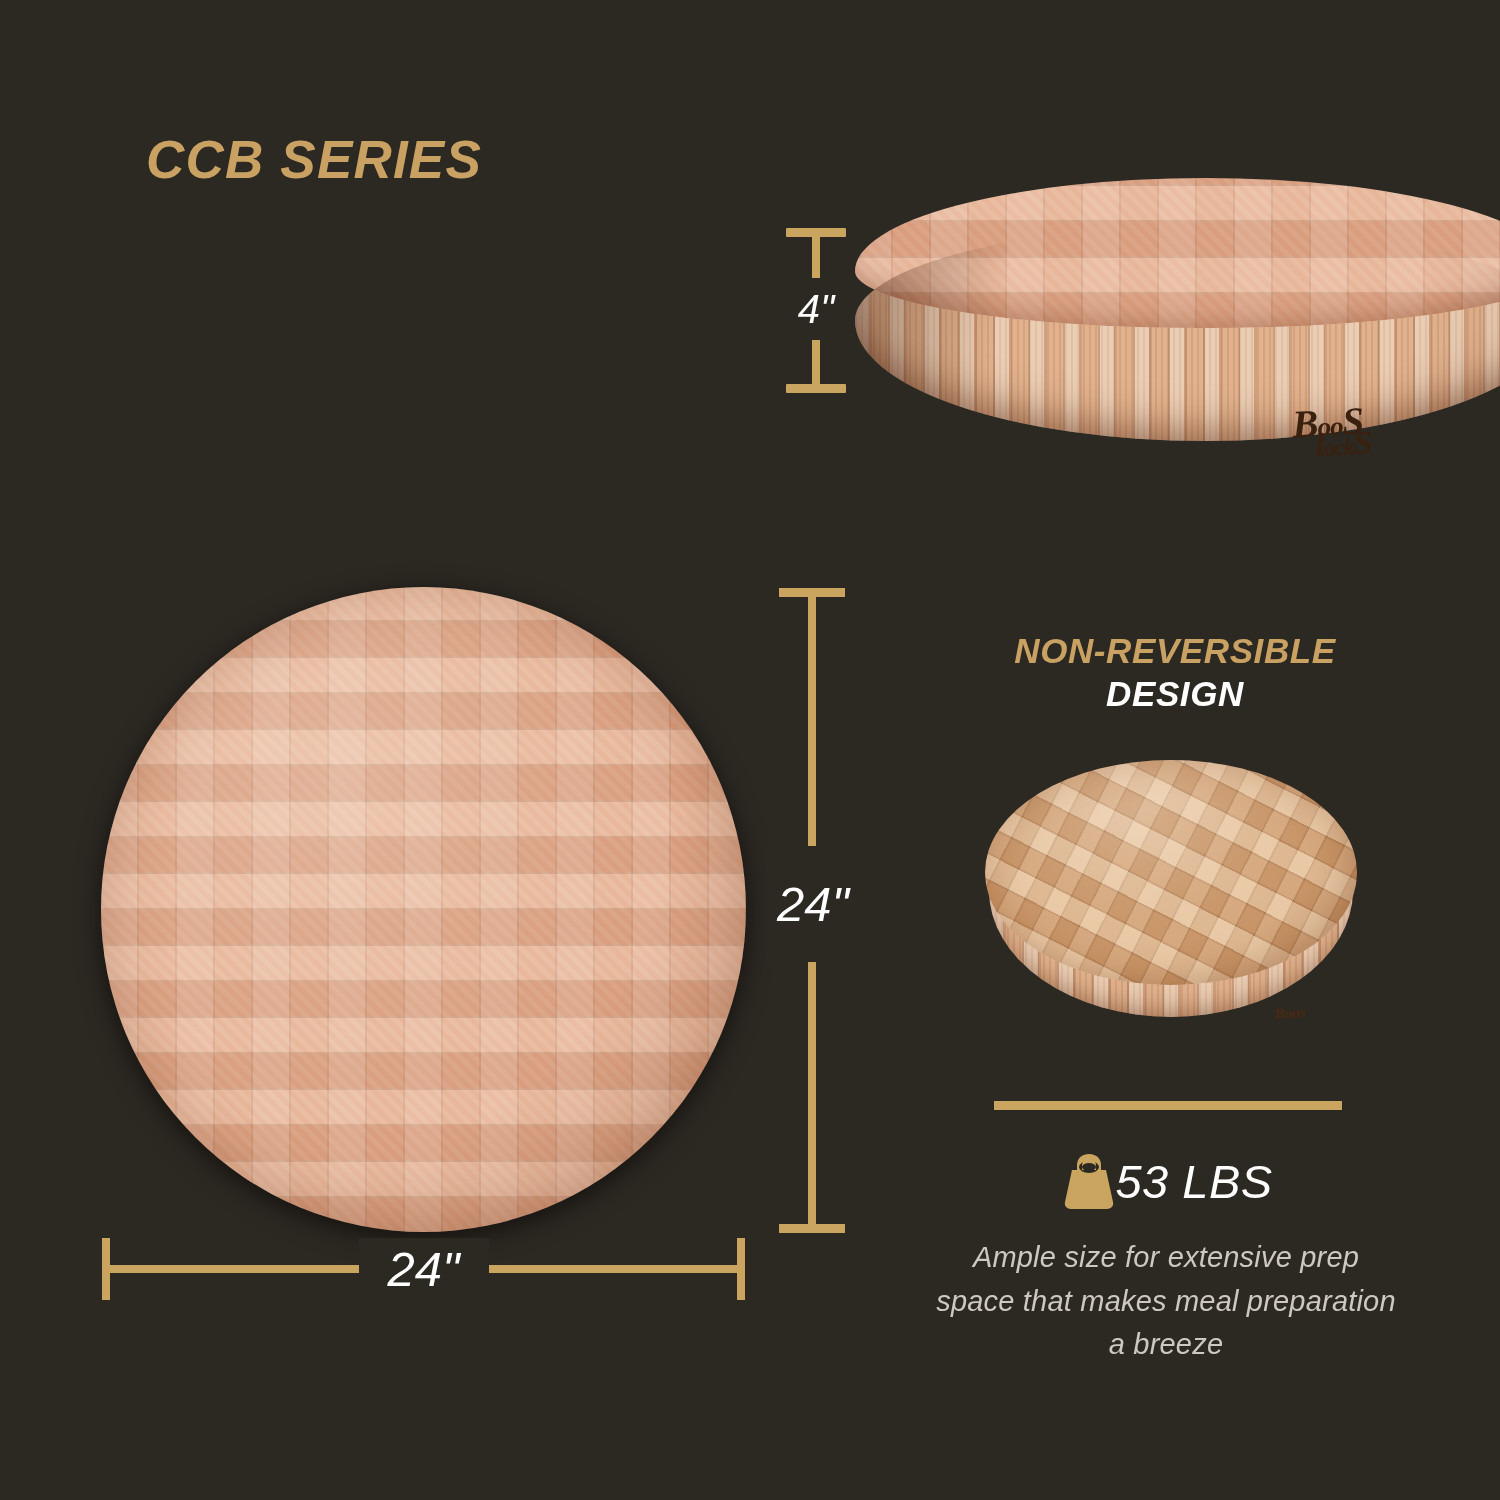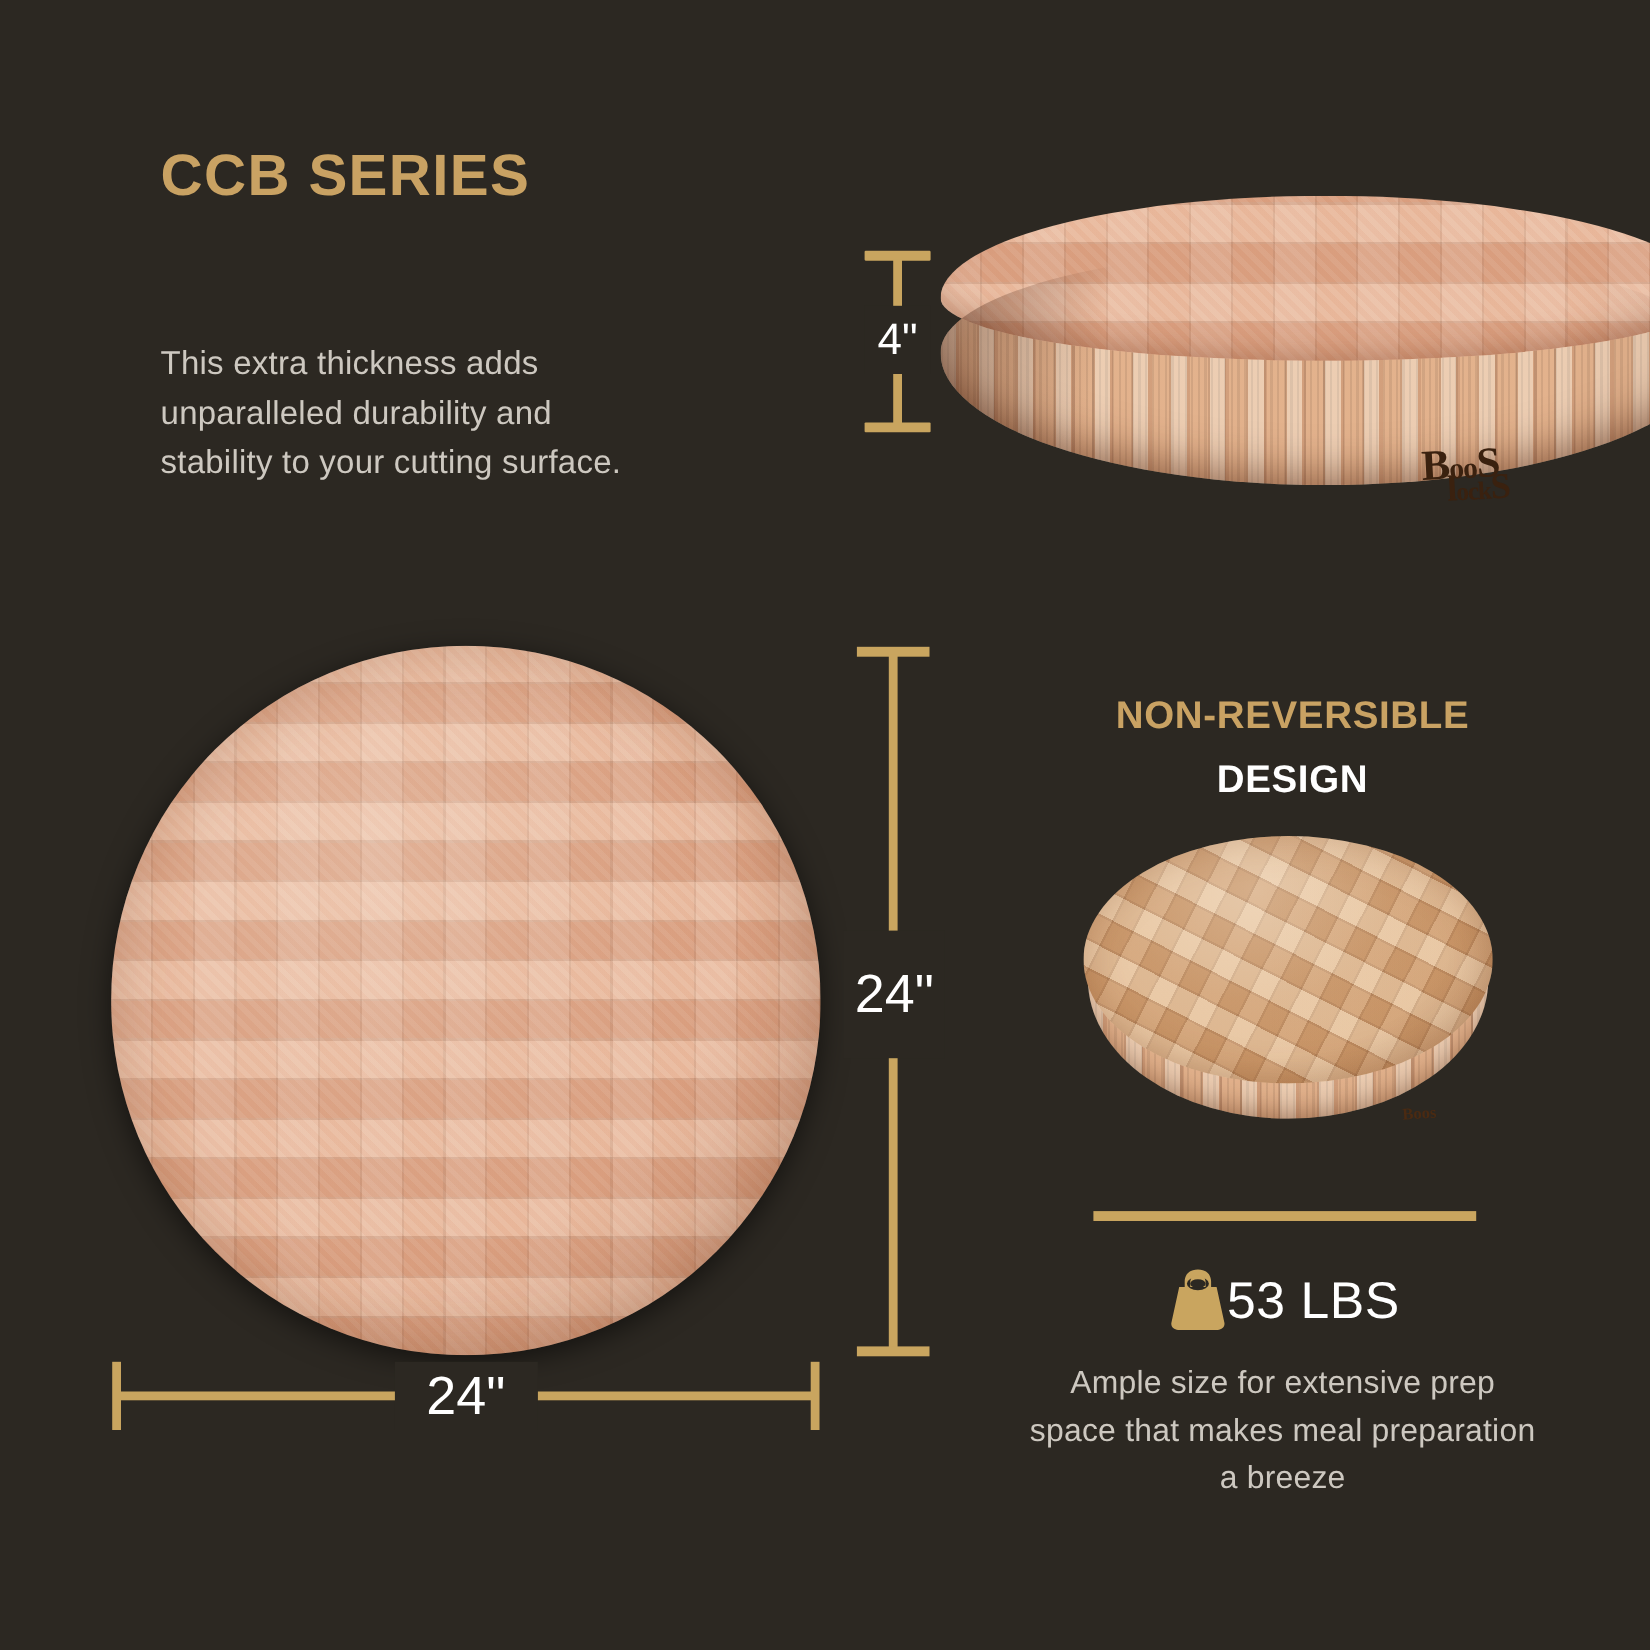--- a/index.html
+++ b/index.html
@@ -9,20 +9,21 @@
   }
   body {
     font-family: "Liberation Sans", sans-serif;
   }
   #page {
     position: relative;
     width: 1500px;
     height: 1500px;
     background: #2c2822;
     overflow: hidden;
+    font-style: italic;
   }
 
   
   .title-block { position: absolute; left: 146px; top: 132px; width: 560px; }
   .title-gold {
     font-size: 53px;
     font-weight: 700;
     letter-spacing: 1.2px;
     color: #c9a263;
     line-height: 1.04;
@@ -225,21 +226,21 @@
   .nr-heading {
     position: absolute; left: 940px; top: 630px; width: 470px;
     text-align: center;
   }
   .nr-heading .l1 {
     font-size: 35px; font-weight: 700; letter-spacing: 0.6px;
     color: #c9a263; line-height: 1.22; margin: 0;
   }
   .nr-heading .l2 {
     font-size: 35px; font-weight: 700; letter-spacing: 0.6px;
-    color: #ffffff; line-height: 1.22; margin: 15px;
+    color: #ffffff; line-height: 1.22; margin: 0;
   }
 
   
   .board-small-wrap {
     position: absolute;
     left: 985px; top: 760px;
     width: 372px; height: 305px;
   }
   .board-small-side {
     position: absolute;
@@ -309,21 +310,20 @@
 </style>
 </head>
 <body>
 
 <div id="page">
 
   <div class="title-block">
     <p class="title-gold">CCB SERIES</p>
   </div>
 
-  <div class="desc">This extra thickness adds unparalleled durability and stability to your cutting surface.</div>
 
   <div class="dim-4">
     <div class="cap top"></div>
     <div class="stem"></div>
     <div class="cap bot"></div>
     <div class="label">4"</div>
   </div>
 
   <div class="board-top-wrap">
     <div class="board-top-side wood-side"></div>

